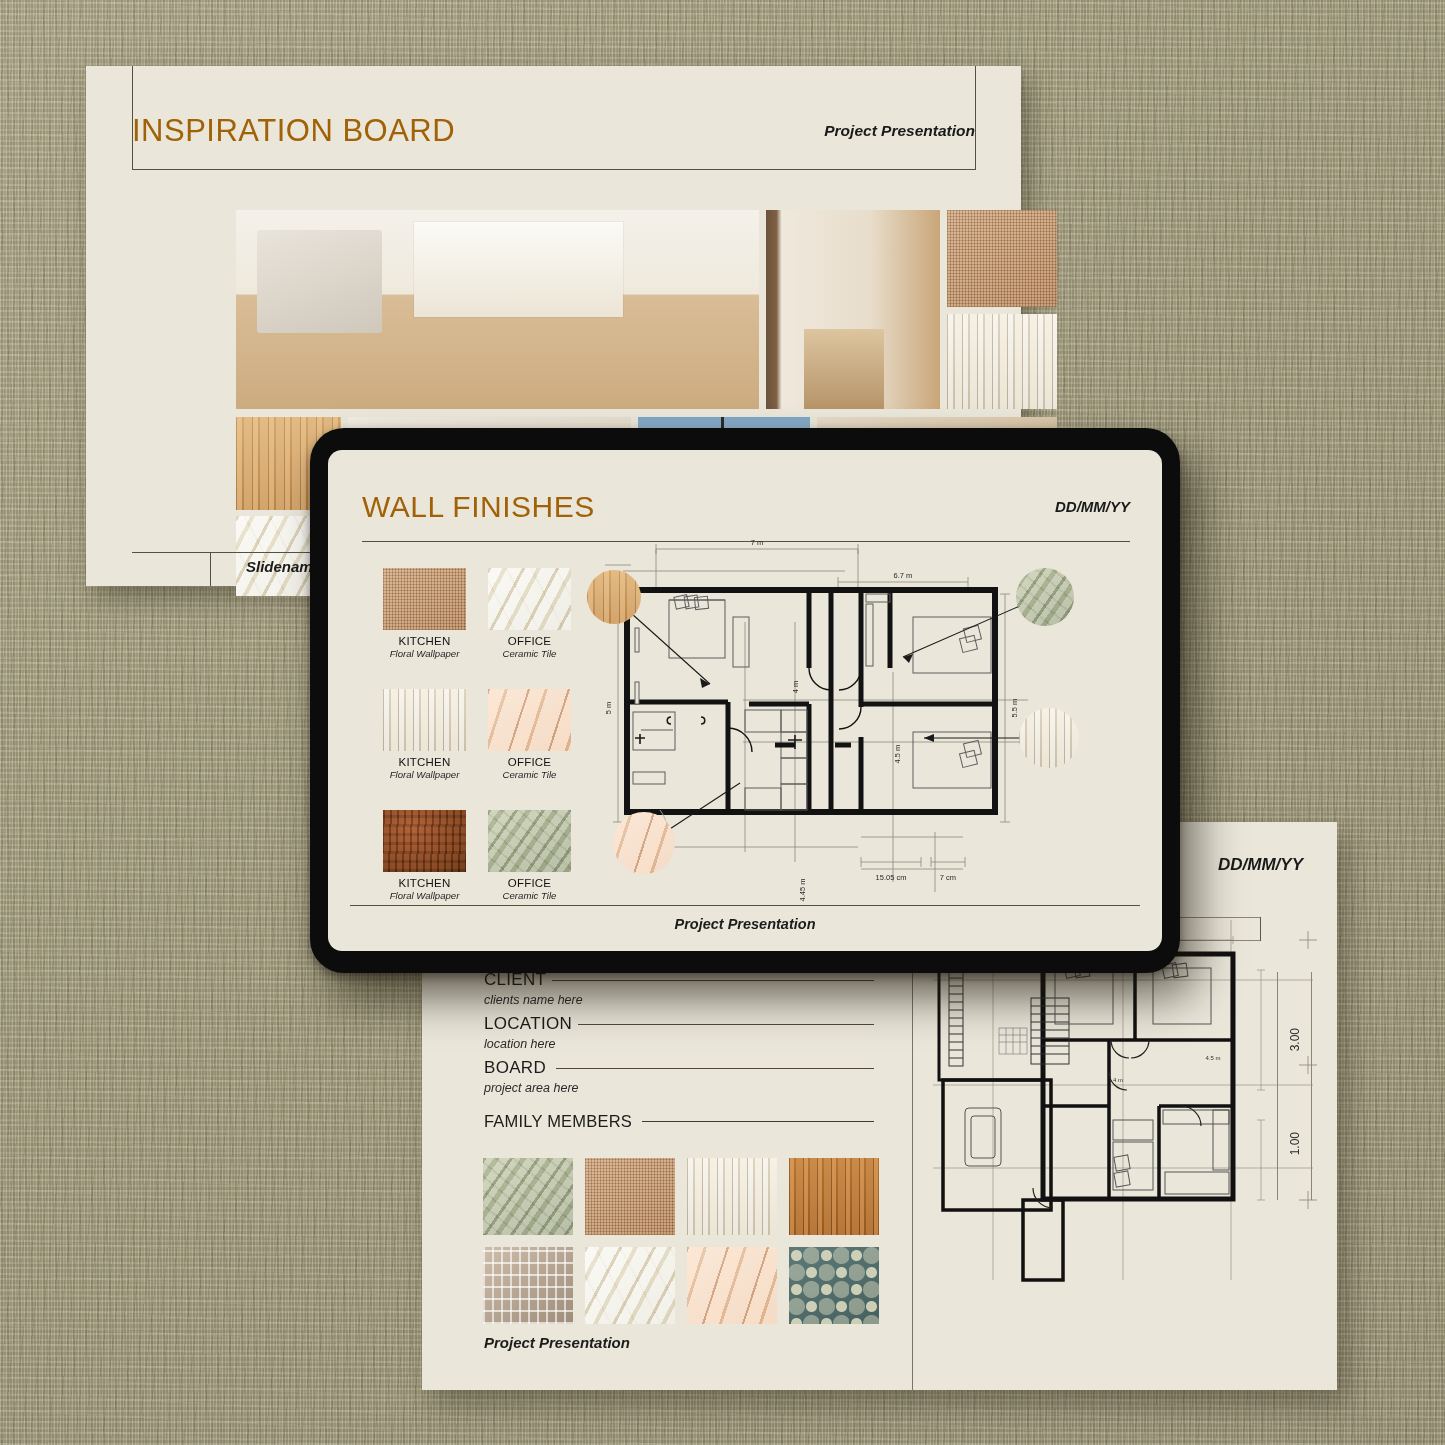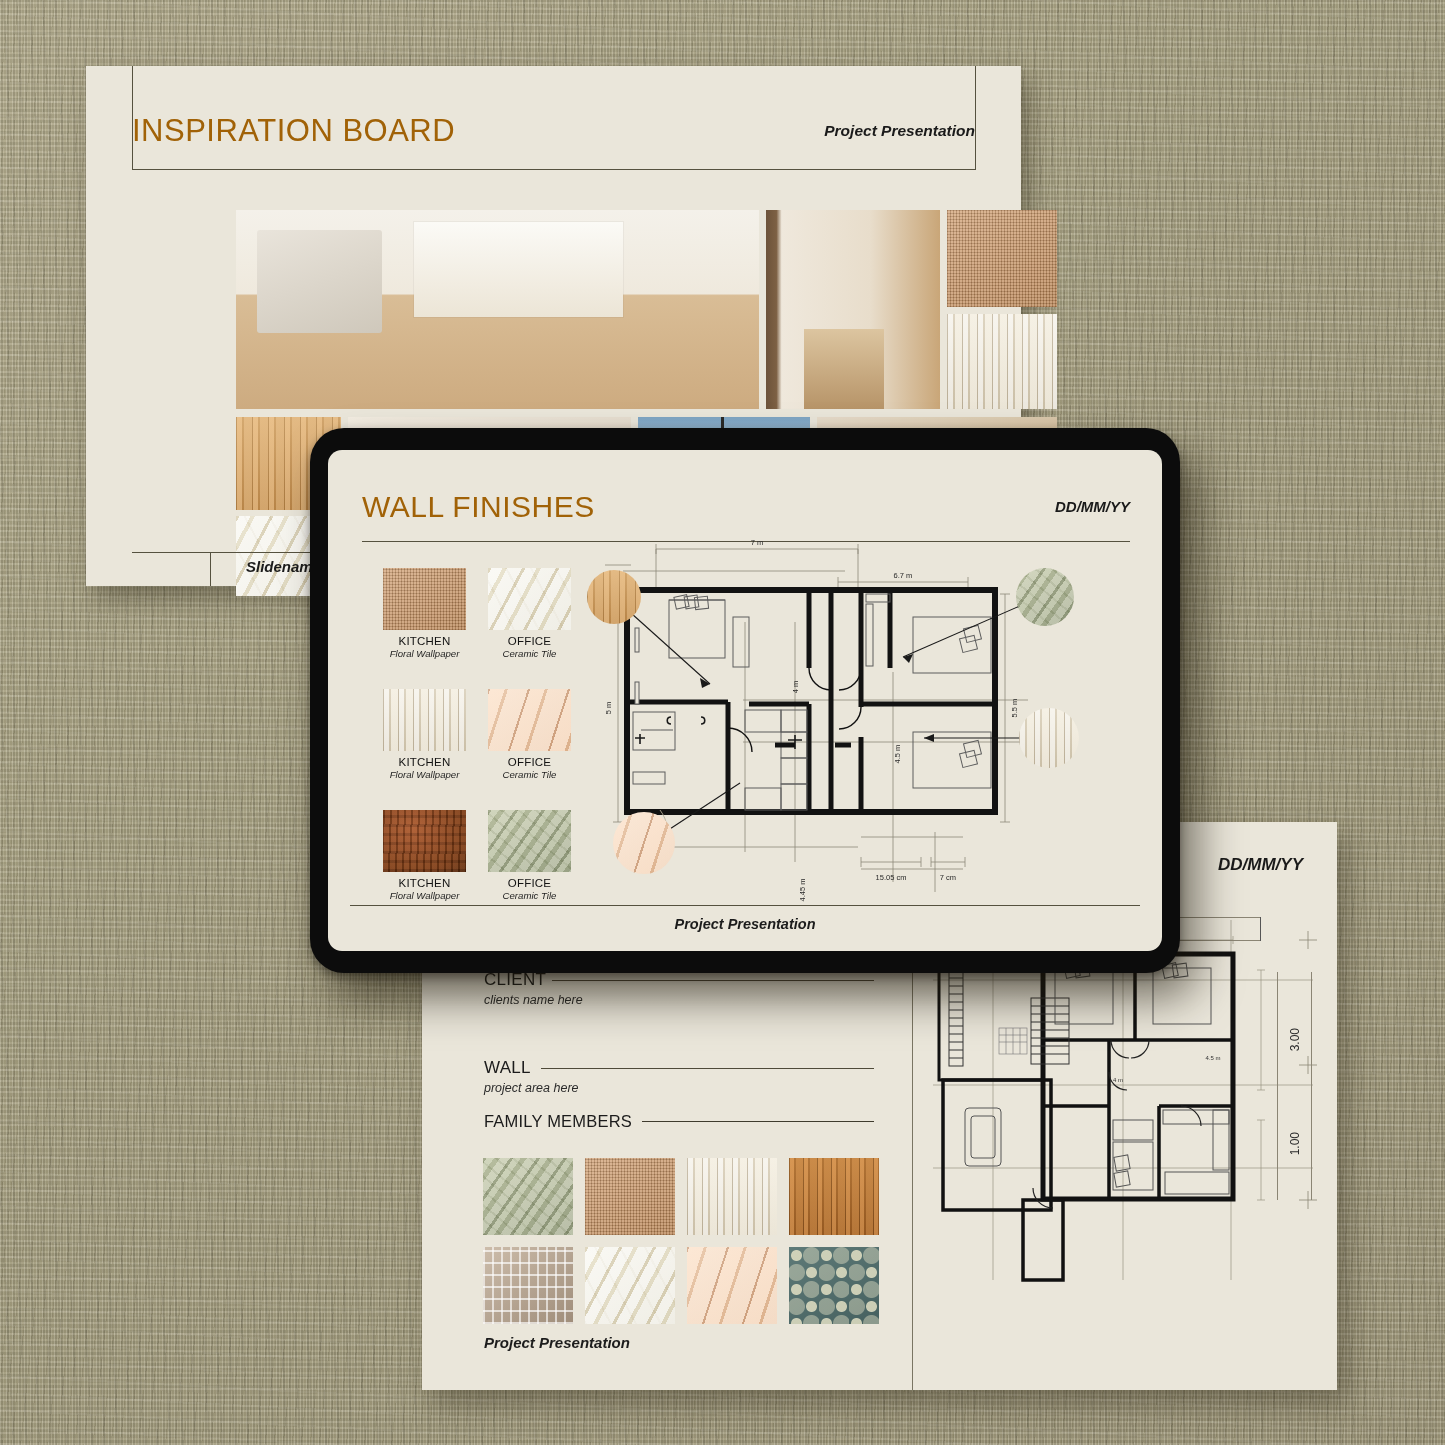--- a/index.html
+++ b/index.html
@@ -205,24 +205,31 @@
   <div style="position:absolute; left:0; top:0; width:490px; height:100%;">
 
     <div style="position:absolute; left:62px; top:148px; width:390px;">
       <div style="display:flex; align-items:center; gap:6px;">
         <span style="font-size:17px; color:#1b1b1b; letter-spacing:0.3px; white-space:nowrap;">CLIENT</span>
         <span style="flex:1; height:1px; background:#4f4a39;"></span>
       </div>
       <div style="font-size:12.5px; font-style:italic; color:#2a2a2a; margin-top:3px;">clients name here</div>
     </div>
 
+    <div style="position:absolute; left:62px; top:192px; width:390px;">
+      <div style="display:flex; align-items:center; gap:6px;">
+        <span style="font-size:17px; color:#1b1b1b; letter-spacing:0.3px; white-space:nowrap;">LOCATION</span>
+        <span style="flex:1; height:1px; background:#4f4a39;"></span>
+      </div>
+      <div style="font-size:12.5px; font-style:italic; color:#2a2a2a; margin-top:3px;">location here</div>
+    </div>
 
     <div style="position:absolute; left:62px; top:236px; width:390px;">
       <div style="display:flex; align-items:center; gap:10px;">
-        <span style="font-size:17px; color:#1b1b1b; letter-spacing:0.3px; white-space:nowrap;">WALL</span>
+        <span style="font-size:17px; color:#1b1b1b; letter-spacing:0.3px; white-space:nowrap;">BOARD</span>
         <span style="flex:1; height:1px; background:#4f4a39;"></span>
       </div>
       <div style="font-size:12.5px; font-style:italic; color:#2a2a2a; margin-top:3px;">project area here</div>
     </div>
 
     <div style="position:absolute; left:62px; top:290px; width:390px; display:flex; align-items:center; gap:10px;">
       <span style="font-size:16.5px; color:#1b1b1b; letter-spacing:0.2px; white-space:nowrap;">FAMILY MEMBERS</span>
       <span style="flex:1; height:1.6px; background:#3f3b2d;"></span>
     </div>
 

